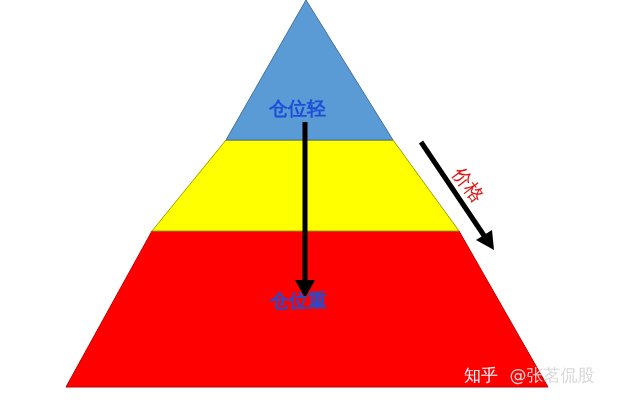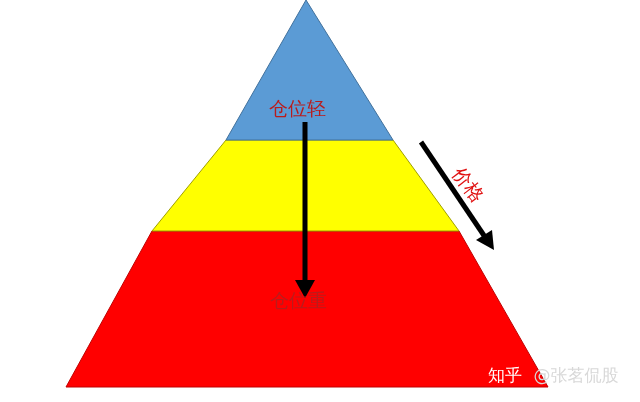--- a/index.html
+++ b/index.html
@@ -1,18 +1,18 @@
 <!DOCTYPE html>
 <html><head>
 <meta charset="utf-8">
 <style>
   html, body { margin: 0; padding: 0; background: #ffffff; }
   body { width: 640px; height: 402px; position: relative; overflow: hidden; font-family: "DejaVu Sans", sans-serif; }
   svg { position: absolute; left: 0; top: 0; }
-  .label { position: absolute; font-size: 19px; color: #b91c1c; white-space: nowrap; font-weight: normal; }
+  .label { position: absolute; font-size: 19px; color: #1d4ed8; white-space: nowrap; font-weight: bold; }
   .price { position: absolute; font-size: 19px; color: #e01010; white-space: nowrap; transform: rotate(52deg); transform-origin: center; }
   .wm { position: absolute; font-size: 17px; white-space: nowrap; }
 </style>
 </head>
 <body>
 
 <svg width="640" height="402" viewBox="0 0 640 402">
 
   <polygon points="152,231 459,231 548,387 66,387" fill="#ff0000" stroke="#c00000" stroke-width="1"></polygon>
 
@@ -30,16 +30,16 @@
     <polygon points="476,240 492,230 494,250" fill="#000"></polygon>
   </g>
 
   <rect x="482" y="358" width="158" height="34" fill="rgba(255,255,255,0)"></rect>
 </svg>
 
 <div class="label" style="left:269px; top:96px;">仓位轻</div>
 <div class="label" style="left:270px; top:288px;">仓位重</div>
 <div class="price" style="left:449px; top:172px;">价格</div>
 
-<div class="wm" style="left:488px; top:364px;">
+<div class="wm" style="left:464px; top:364px;">
   <span style="color:#ffffff;">知乎</span>
   <span style="color:#d8d8d8; margin-left:6px;">@张茗侃股</span>
 </div>
 
 </body></html>

